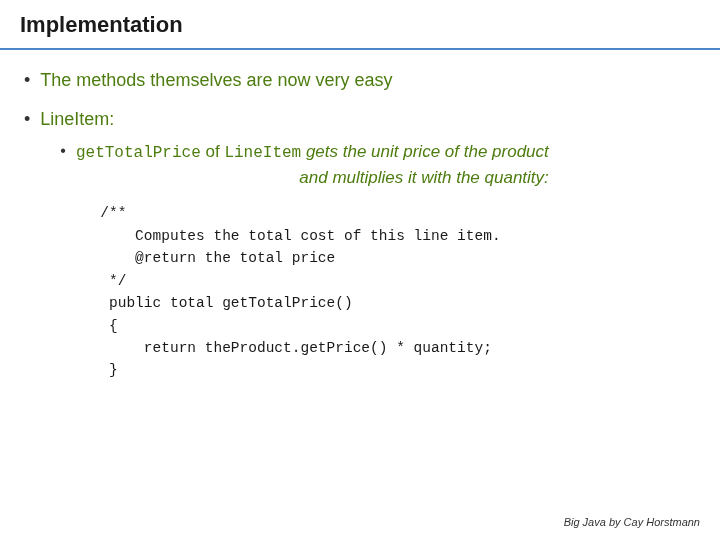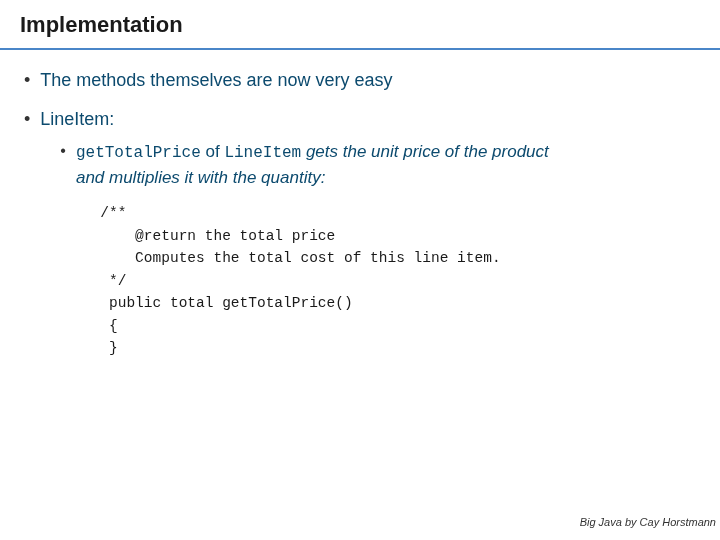--- a/index.html
+++ b/index.html
@@ -49,43 +49,44 @@
     .bullet-dot {
       font-size: 18px;
       color: #333;
       margin-right: 10px;
       margin-top: 2px;
       flex-shrink: 0;
     }
 
     .bullet-text {
       font-size: 18px;
-      color: #0c4a6e;
+      color: #4d7c0f;
       line-height: 1.4;
     }
 
     .sub-bullet {
       display: flex;
       align-items: flex-start;
       margin-top: 8px;
       margin-left: 20px;
     }
 
     .sub-bullet-dot {
       font-size: 16px;
       color: #333;
       margin-right: 10px;
       margin-top: 2px;
       flex-shrink: 0;
     }
 
     .sub-bullet-text {
       font-size: 17px;
-      color: #0c4a6e;
+      color: #4d7c0f;
       line-height: 1.45;
+      text-align: right;
     }
 
     .code-font {
       font-family: 'Courier New', Courier, monospace;
       font-size: 16px;
     }
 
     .italic-text {
       font-style: italic;
     }
@@ -102,21 +103,21 @@
     }
 
     .code-line {
       white-space: pre;
       display: block;
     }
 
     .footer {
       position: absolute;
       bottom: 10px;
-      right: 4px;
+      right: 20px;
       text-align: center;
     }
 
     .footer-text {
       font-size: 11px;
       color: #333;
       font-style: italic;
       line-height: 1.5;
     }
   </style>
@@ -144,25 +145,26 @@
         <div class="sub-bullet">
           <span class="sub-bullet-dot">•</span>
           <span class="sub-bullet-text">
             <span class="code-font">getTotalPrice</span><span> of </span><span class="code-font">LineItem</span><span class="italic-text"> gets the unit price of the product<br>and multiplies it with the quantity:</span>
           </span>
         </div>
 
         
         <div class="code-block">
           <span class="code-line">/**</span>
+          <span class="code-line">    Computes the total cost of this line item.</span>
           <span class="code-line">    @return the total price</span>
-          <span class="code-line">    Computes the total cost of this line item.</span>
           <span class="code-line"> */</span>
           <span class="code-line"> public total getTotalPrice()</span>
           <span class="code-line"> {</span>
+          <span class="code-line">     return theProduct.getPrice() * quantity;</span>
           <span class="code-line"> }</span>
         </div>
 
       </div>
     </div>
 
   </div>
 
   <div class="footer">
     <div class="footer-text">Big Java by Cay Horstmann</div>

